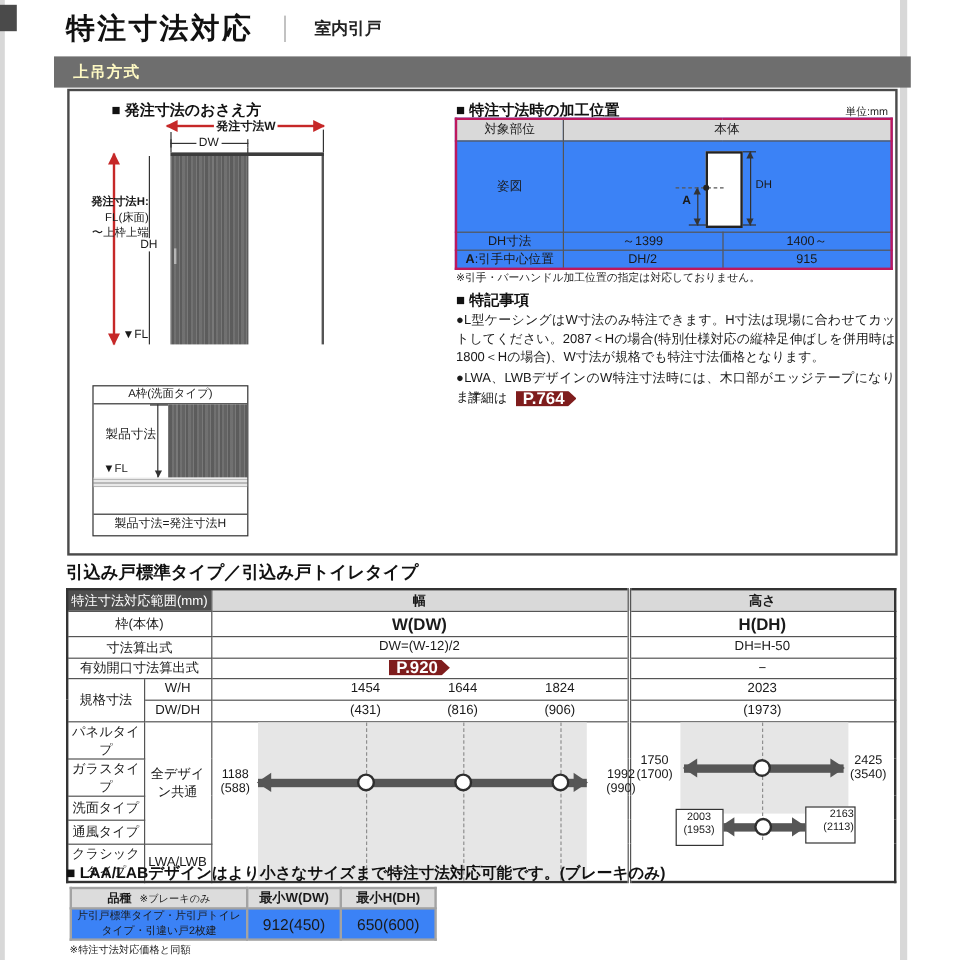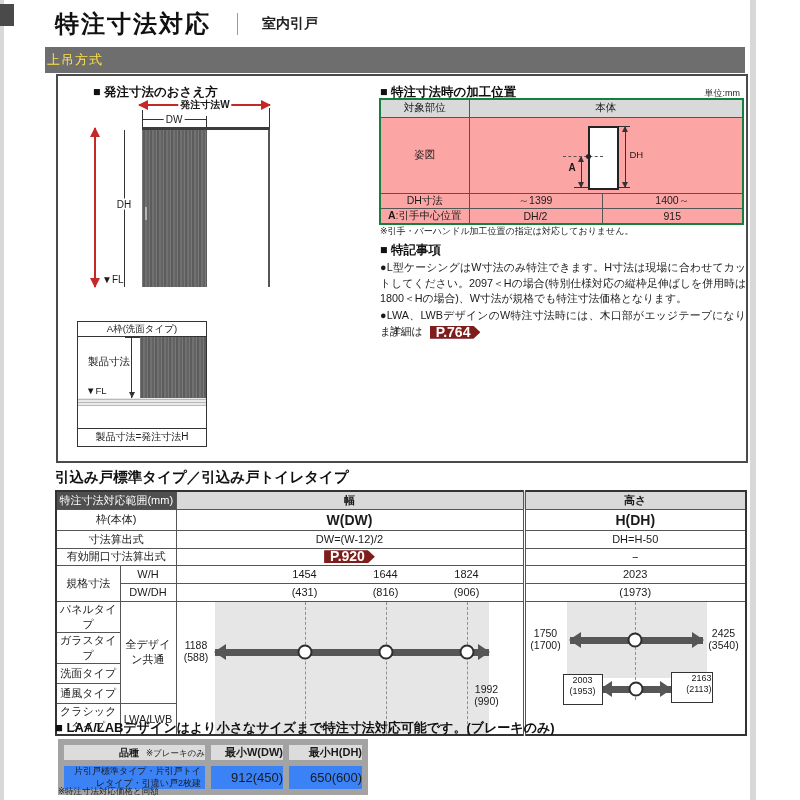--- a/index.html
+++ b/index.html
@@ -6,22 +6,22 @@
   #page { position:relative; width:800px; height:800px; background:#fff;
           font-family:"Liberation Sans","DejaVu Sans",sans-serif; color:#1a1a1a; overflow:hidden; }
   .abs { position:absolute; }
   .bold { font-weight:bold; }
   .nw { white-space:nowrap; }
 
   
   .page-title { font-size:24px; font-weight:900; letter-spacing:2px; color:#111; }
   .page-subtitle { font-size:14px; font-weight:bold; color:#222; }
   .title-divider { width:1px; height:22px; background:#9a9a9a; }
-  .section-bar { background:#6e6e6e; color:#fde047; font-size:13px; font-weight:normal;
-                 line-height:26px; padding-left:2px; letter-spacing:1px; }
+  .section-bar { background:#6e6e6e; color:#fef9c3; font-size:13px; font-weight:bold;
+                 line-height:26px; padding-left:16px; letter-spacing:1px; }
 
   
   .content-box { border:2px solid #4a4a4a; background:#fff; }
   .sec-head { font-size:12.5px; font-weight:bold; color:#111; }
   .unit { font-size:9px; color:#222; }
 
   
   .wood { background-color:#696969;
           background-image:repeating-linear-gradient(90deg, rgba(255,255,255,.10) 0 1px,
             rgba(0,0,0,.12) 1px 3px, rgba(255,255,255,.05) 3px 5px, rgba(0,0,0,.06) 5px 7px); }
@@ -64,35 +64,35 @@
   .ga::after  { right:-1px; border-left:12px solid #565656; }
   .dot { position:absolute; width:11px; height:11px; background:#fff; border:2px solid #2e2e2e; border-radius:50%;
          transform:translate(-50%,-50%); }
   .dashv { width:0; border-left:1px dashed #8f8f8f; }
   .shade { background:#e6e6e6; }
   .rangelabel { font-size:10.5px; line-height:1.2; text-align:center; transform:translateY(-50%); }
   .wbox { background:#fff; border:1px solid #333; font-size:9px; line-height:1.25; text-align:center; }
 
   
   table { border-collapse:collapse; table-layout:fixed; }
-  .mtab { border:2px solid #15803d; background:#fca5a5; }
+  .mtab { border:2px solid #be185d; background:#3b82f6; }
   .mtab td,.mtab th { border:1px solid #555; font-size:10.5px; font-weight:normal; text-align:center;
       vertical-align:middle; padding:0; }
   .hdrcell { background:#d9d9d9; font-weight:bold; font-size:11px; }
 
   .bigtab { border:2px solid #333; background:#fff; }
   .bigtab td { border:1px solid #555; text-align:center; vertical-align:middle; padding:0; font-size:11px; }
   .dark-cell { background:#4f4f4f; color:#fff; font-size:10px; letter-spacing:0;margin-top:35px; }
   .grayhead { background:#d9d9d9; font-weight:bold; font-size:12.5px; }
   .dbl { border-left:3px double #555 !important; }
   .lbl { font-size:10px; }
   .lbl-s { font-size:9.5px; }
 
   .smalltab { border:2px solid #333; }
-  .smalltab td,.smalltab th { border:6px solid #a3a3a3; text-align:right; vertical-align:middle; padding:0;margin-top:16px; }
+  .smalltab td,.smalltab th { border:2px solid #a3a3a3; text-align:center; vertical-align:middle; padding:0;margin-top:16px; }
   .smalltab .h1 { background:#dcdcdc; font-size:10px; font-weight:bold; }
   .smalltab .d1 { background:#3b82f6; }
 
   .pbadge { display:inline-block; background:#7f1d1d; color:#fff; font-size:14px; font-weight:bold;
             line-height:11px; padding:1px 10px 1px 6px; vertical-align:middle;
             clip-path:polygon(0 0, calc(100% - 7px) 0, 100% 50%, calc(100% - 7px) 100%, 0 100%); }
 
   .note { font-size:9px; color:#222; }
   .remark { font-size:10.8px; line-height:15.5px; text-align:justify; }
   .big-title { font-size:14.5px; font-weight:bold; color:#111; }
@@ -131,20 +131,25 @@
       <div class="abs tick" style="left:148px;top:47px;width:1px;height:5px;"></div>
       <div class="abs tick" style="left:211px;top:32px;width:1px;height:19px;"></div>
 
       <div class="abs rail" style="left:84px;top:51px;width:128px;height:3px;"></div>
       <div class="abs wood" style="left:84px;top:54px;width:65px;height:157px;"></div>
       <div class="abs" style="left:87px;top:131px;width:2px;height:13px;background:#b5b5b5;"></div>
       <div class="abs thinline" style="left:210px;top:54px;width:2px;height:157px;"></div>
 
       <div class="abs ra v" style="left:36px;top:52px;height:159px;"></div>
 
+      <div class="abs" style="left:0px;top:86px;width:66px;font-size:9.5px;line-height:13px;text-align:right;">
+        <div class="bold nw">発注寸法H:</div>
+        <div class="nw">FL(床面)</div>
+        <div class="nw">〜上枠上端</div>
+      </div>
 
       <div class="abs tda v" style="left:66px;top:54px;height:157px;"></div>
       <div class="abs dim-label nw" style="left:66px;top:128px;transform:translate(-50%,-50%);">DH</div>
 
       <div class="abs nw" style="left:44px;top:198px;font-size:10px;">▼FL</div>
     </div>
 
     <div class="abs" style="left:19px;top:245px;width:128px;height:124px;border:1.5px solid #333;">
       <div class="abs nw" style="left:0;top:0;width:100%;height:14px;border-bottom:1px solid #333;font-size:9.5px;text-align:center;line-height:14px;">A枠(洗面タイプ)</div>
       <div class="abs wood" style="left:62px;top:15px;right:0;height:61px;"></div>
@@ -194,21 +199,21 @@
         <td><span class="bold">A</span><span>:引手中心位置</span></td>
         <td>DH/2</td>
         <td>915</td>
       </tr>
     </tbody>
       </table>
 
     <div class="abs note nw" style="left:322px;top:149px;">※引手・バーハンドル加工位置の指定は対応しておりません。</div>
 
     <div class="abs sec-head nw" style="left:322px;top:166px;">■ 特記事項</div>
-    <div class="abs remark" style="left:322px;top:184px;width:366px;">●L型ケーシングはW寸法のみ特注できます。H寸法は現場に合わせてカットしてください。2097＜Hの場合(特別仕様対応の縦枠足伸ばしを併用時は1800＜Hの場合)、W寸法が規格でも特注寸法価格となります。</div>
+    <div class="abs remark" style="left:322px;top:184px;width:366px;">●L型ケーシングはW寸法のみ特注できます。H寸法は現場に合わせてカットしてください。2087＜Hの場合(特別仕様対応の縦枠足伸ばしを併用時は1800＜Hの場合)、W寸法が規格でも特注寸法価格となります。</div>
     <div class="abs remark" style="left:322px;top:232px;width:366px;">●LWA、LWBデザインのW特注寸法時には、木口部がエッジテープになります。</div>
     <div class="abs" style="left:332px;top:249px;font-size:10.8px;">
       <span>詳細は</span>
       <span class="pbadge" style="margin-left:4px;">P.764</span>
     </div>
   </div>
 
   <div class="abs big-title nw" style="left:55px;top:468px;">引込み戸標準タイプ／引込み戸トイレタイプ</div>
 
   <table class="bigtab abs" style="left:55px;top:490px;width:690px;">
@@ -267,21 +272,21 @@
         <div class="abs dashv" style="left:209px;top:0;height:100%;"></div>
         <div class="abs dashv" style="left:290px;top:0;height:100%;"></div>
         <div class="abs ga" style="left:38px;top:47px;width:274px;"></div>
         <div class="abs dot" style="left:128px;top:50px;"></div>
         <div class="abs dot" style="left:209px;top:50px;"></div>
         <div class="abs dot" style="left:290px;top:50px;"></div>
         <div class="abs rangelabel" style="left:2px;top:50px;width:35px;">
           <div>1188</div>
           <div>(588)</div>
         </div>
-        <div class="abs rangelabel" style="left:293px;top:50px;width:34px;margin-top:44px;">
+        <div class="abs rangelabel" style="left:324px;top:50px;width:34px;">
           <div>1992</div>
           <div>(990)</div>
         </div>
       </td>
       <td class="dbl" rowspan="5" style="position:relative;padding:0;">
         <div class="abs shade" style="left:41px;top:0;width:140px;height:76px;"></div>
         <div class="abs dashv" style="left:109px;top:0;height:98px;"></div>
         <div class="abs ga" style="left:44px;top:35px;width:133px;"></div>
         <div class="abs dot" style="left:109px;top:38px;"></div>
         <div class="abs rangelabel" style="left:0px;top:38px;width:40px;">

